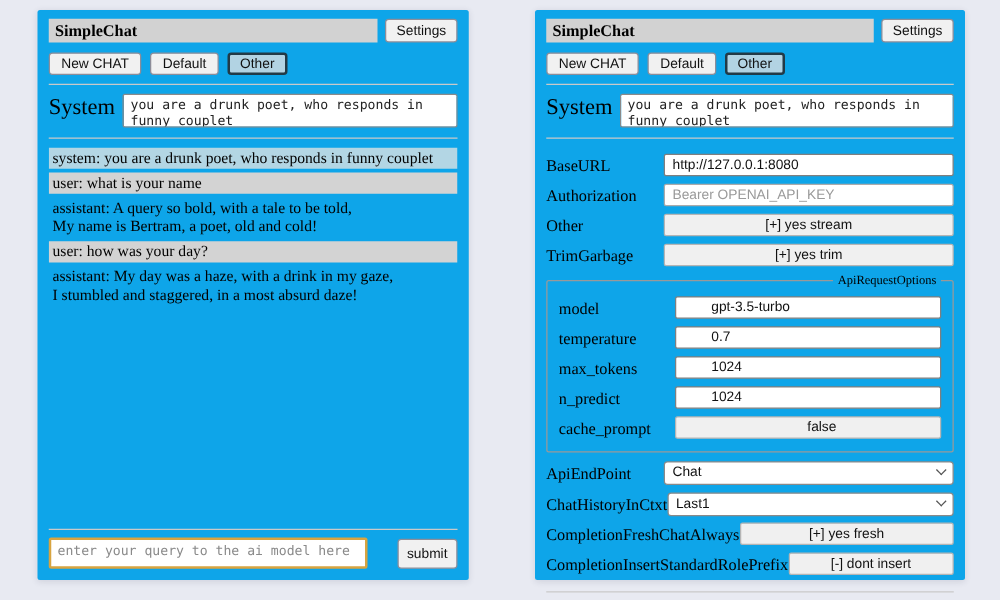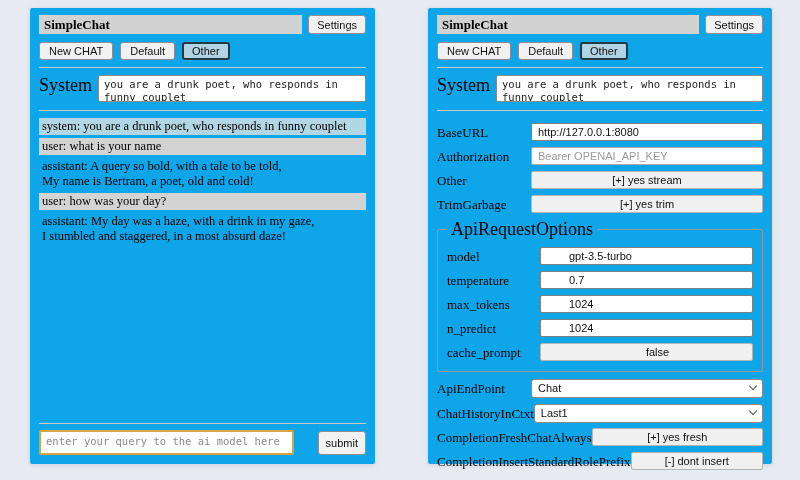--- a/index.html
+++ b/index.html
@@ -115,21 +115,21 @@
     position: absolute; right: 7px; top: 5px;
     width: 6px; height: 6px;
     border-right: 1.6px solid #555; border-bottom: 1.6px solid #555;
     transform: rotate(45deg);
     pointer-events: none;
   }
   fieldset.apifs {
     border: 1px solid #999; border-radius: 2px;
     margin: 5px 0 6px; padding: 1px 9px 4px;
   }
-  fieldset.apifs legend { font-size: 18px; padding: 0 4px; }
+  fieldset.apifs legend { font-size: 10px; padding: 0 4px; text-align: right; }
   fieldset.apifs .sctl, fieldset.apifs .selwrap { width: 213px; padding-left: 28px; }
 </style>
 </head>
 <body>
 
 <section class="panel" id="left-panel">
   <div class="hdr">
     <div class="titlebar">SimpleChat</div>
     <button class="btn">Settings</button>
   </div>

